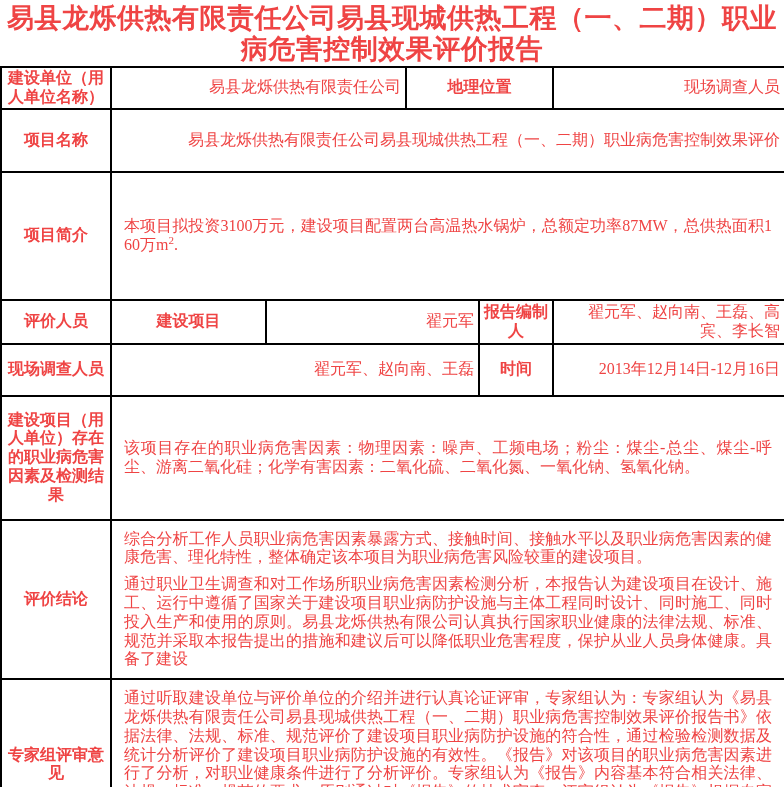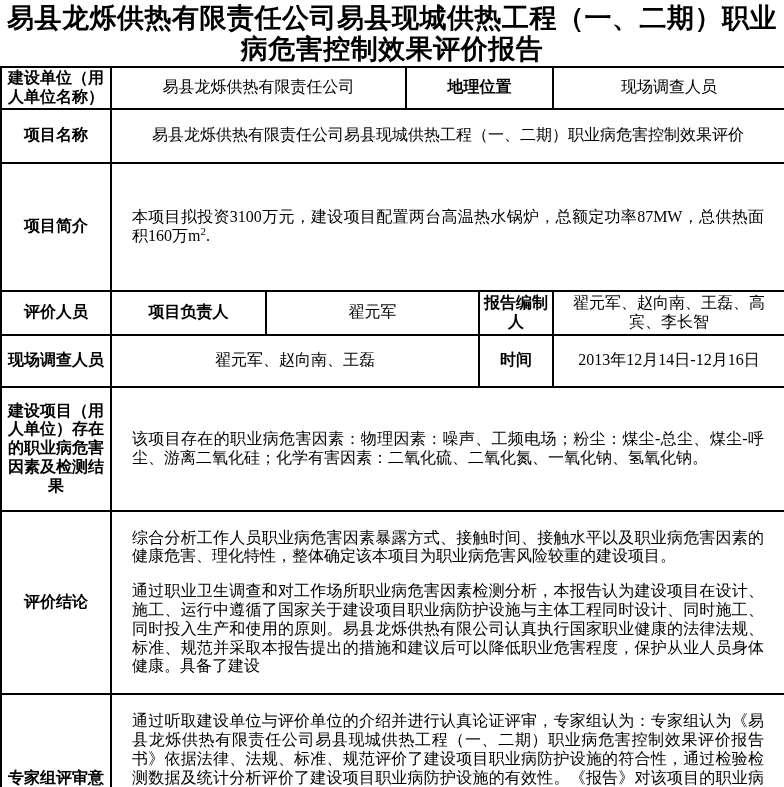--- a/index.html
+++ b/index.html
@@ -4,21 +4,21 @@
 <style>
   html, body {
     margin: 0;
     padding: 0;
     background: #ffffff;
   }
   .page {
     width: 784px;
     height: 787px;
     background: #ffffff;
-    color: #000000;
+    color: #ef4444;
     font-family: "Liberation Serif", "DejaVu Serif", serif;
     overflow: hidden;
     box-sizing: border-box;
   }
   .doc-title {
     width: 784px;
     min-height: 66px;
     box-sizing: border-box;
     padding: 3px 6px 0 6px;
     font-size: 27px;
@@ -40,27 +40,27 @@
     line-height: 18.8px;
     vertical-align: middle;
     padding: 1px 4px;
     overflow: hidden;
     word-break: break-all;
   }
   table.report th {
     font-weight: bold;
     text-align: center;
   }
-  td.center { text-align: center; }
+  td.center { text-align: right; }
   td.para-cell {
     text-align: justify;
     padding: 1px 14px 1px 4px;
   }
   td.para-cell p {
-    margin: 16px;
+    margin: 8px;
   }
   sup.sq {
     font-size: 11px;
     line-height: 0;
     vertical-align: super;
   }
 </style>
 </head>
 <body>
 
@@ -79,35 +79,35 @@
     </colgroup>
 
     <tbody>
         <tr style="height:41px">
       <th>建设单位（用人单位名称）</th>
       <td class="center" colspan="2">易县龙烁供热有限责任公司</td>
       <th colspan="2">地理位置</th>
       <td class="center">现场调查人员</td>
     </tr>
 
-    <tr style="height:54px">
+    <tr style="height:63px">
       <th>项目名称</th>
       <td class="center" colspan="5">易县龙烁供热有限责任公司易县现城供热工程（一、二期）职业病危害控制效果评价</td>
     </tr>
 
     <tr style="height:128px">
       <th>项目简介</th>
       <td colspan="5" class="para-cell">
         <p><span>本项目拟投资3100万元，建设项目配置两台高温热水锅炉，总额定功率87MW，总供热面积160万</span><span>m</span><sup class="sq">2</sup><span>.</span></p>
       </td>
     </tr>
 
     <tr style="height:44px">
       <th>评价人员</th>
-      <th>项目负责人</th>
+      <th>建设项目</th>
       <td class="center" colspan="2">翟元军</td>
       <th>报告编制人</th>
       <td class="center">翟元军、赵向南、王磊、高宾、李长智</td>
     </tr>
 
     <tr style="height:52px">
       <th>现场调查人员</th>
       <td class="center" colspan="3">翟元军、赵向南、王磊</td>
       <th>时间</th>
       <td class="center">2013年12月14日-12月16日</td>

